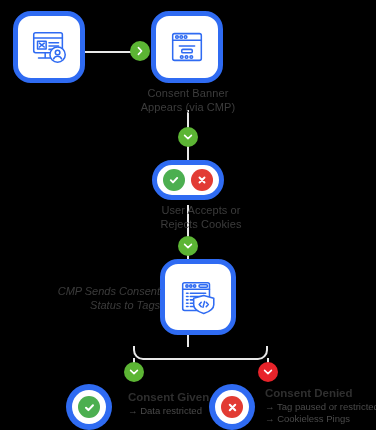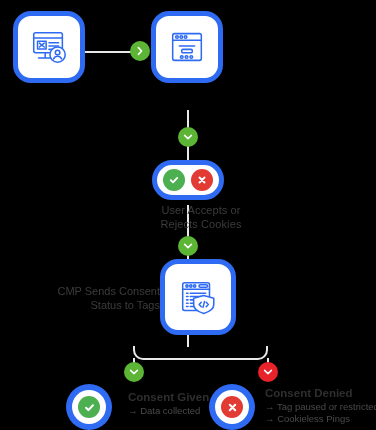--- a/index.html
+++ b/index.html
@@ -93,20 +93,21 @@
     white-space: pre-line;
     letter-spacing: 0.1px;
   }
   .caption-right {
     position: absolute;
     text-align: right;
     color: #3c3c3c;
     font-size: 11px;
     line-height: 14px;
     white-space: pre-line;
+    font-style: italic;
   }
 
   
   .ring {
     position: absolute;
     width: 46px;
     height: 46px;
     border-radius: 50%;
     background: #2f6bf2;
     display: flex;
@@ -226,20 +227,22 @@
           <circle cx="20.5" cy="11.5" r="1.4"></circle>
           <line x1="14" y1="21" x2="30" y2="21"></line>
           <rect x="16.5" y="24.5" width="11" height="3.6" rx="1.2"></rect>
           <circle cx="16.5" cy="32.5" r="1.4"></circle>
           <circle cx="21.5" cy="32.5" r="1.4"></circle>
           <circle cx="26.5" cy="32.5" r="1.4"></circle>
         </g>
       </svg>
     </span>
   </div>
+  <div class="caption" style="left:135px; top:86px; width:106px;">Consent Banner
+Appears (via CMP)</div>
 
   <div class="pill" style="left:152px; top:160px; width:72px; height:40px;">
     <span class="badge green">
       <svg width="12" height="12" viewBox="0 0 12 12">
         <path d="M2.8 6.2 L5 8.4 L9.2 3.9" fill="none" stroke="#ffffff" stroke-width="1.9" stroke-linecap="round" stroke-linejoin="round"></path>
       </svg>
     </span>
     <span class="badge red">
       <svg width="12" height="12" viewBox="0 0 12 12">
         <path d="M3.5 3.5 L8.5 8.5 M8.5 3.5 L3.5 8.5" fill="none" stroke="#ffffff" stroke-width="1.9" stroke-linecap="round"></path>
@@ -284,21 +287,21 @@
     <div class="ring-inner">
       <div class="ring-core green">
         <svg width="13" height="13" viewBox="0 0 12 12">
           <path d="M2.8 6.2 L5 8.4 L9.2 3.9" fill="none" stroke="#ffffff" stroke-width="1.9" stroke-linecap="round" stroke-linejoin="round"></path>
         </svg>
       </div>
     </div>
   </div>
   <div class="outcome-text" style="left:128px; top:390px; width:110px;">
     <p class="outcome-title">Consent Given</p>
-    <p class="outcome-line">→ Data collected</p>
+    <p class="outcome-line">→ Data restricted</p>
   </div>
 
   <div class="ring" style="left:209px; top:384px;">
     <div class="ring-inner">
       <div class="ring-core red">
         <svg width="13" height="13" viewBox="0 0 12 12">
           <path d="M3.5 3.5 L8.5 8.5 M8.5 3.5 L3.5 8.5" fill="none" stroke="#ffffff" stroke-width="1.9" stroke-linecap="round"></path>
         </svg>
       </div>
     </div>

